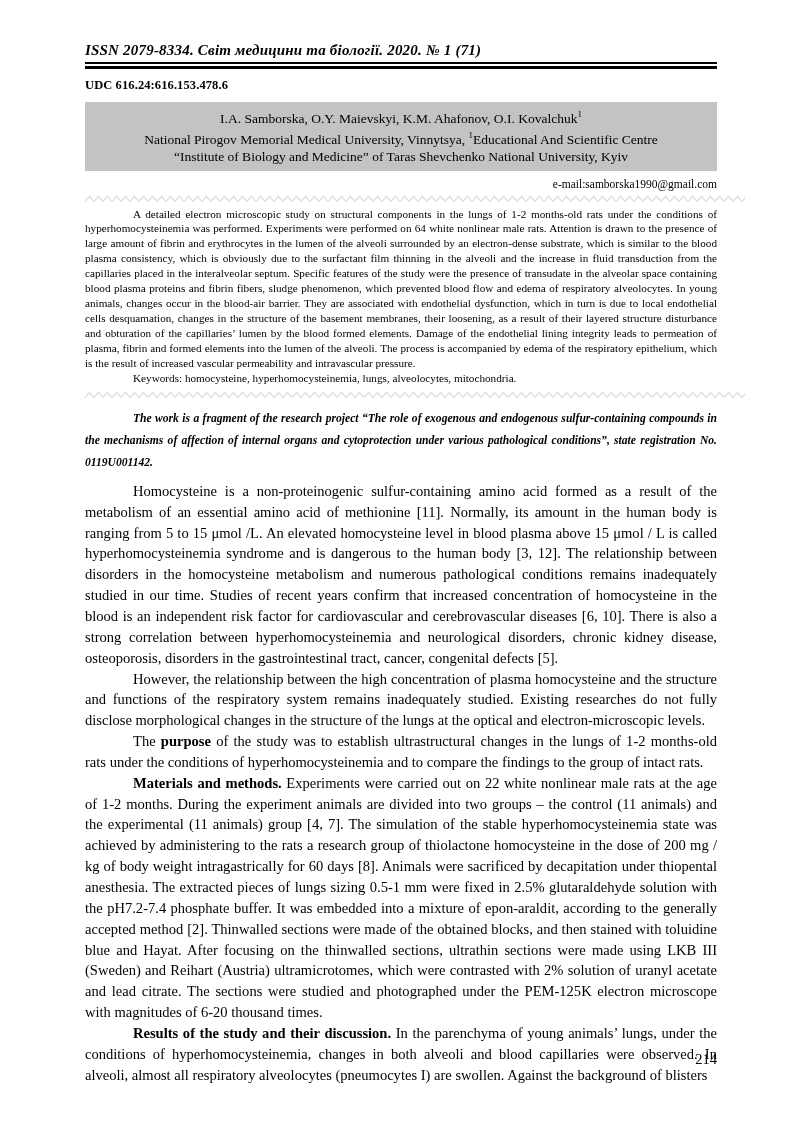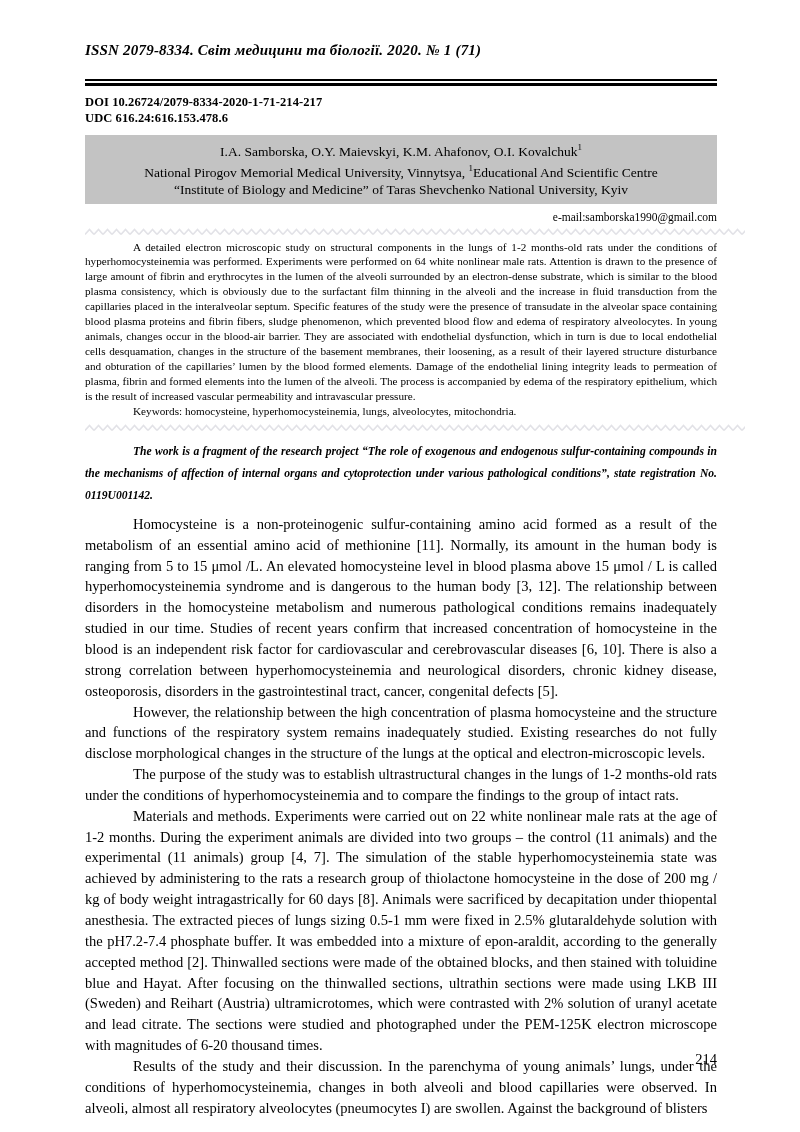--- a/index.html
+++ b/index.html
@@ -19,21 +19,21 @@
     top: 0;
     width: 632px;
   }
   
   .issn {
     margin-top: 42px;
     font-size: 15px;
     font-weight: bold;
     font-style: italic;
     letter-spacing: 0.2px;
-    padding-bottom: 20px;
+    padding-bottom: 3px;
   }
   .rule-thin  { height: 2px; background: #000; }
   .rule-thick { height: 3px; background: #000; margin-top: 2px; }
   .meta {
     margin-top: 8px;
     font-weight: bold;
     font-size: 12.5px;
     line-height: 16px;
     letter-spacing: 0.1px;
   }
@@ -84,21 +84,21 @@
     text-indent: 48px;
   }
   
   .body-text {
     margin-top: 7px;
     font-size: 14.55px;
     line-height: 20.85px;
     text-align: justify;
   }
   .body-text p { text-indent: 48px; }
-  .body-text .bold { font-weight: normal; margin-top: 12px; }
+  .body-text .bold { font-weight: bold; margin-top: 12px; }
   
   .footer {
     position: absolute;
     left: 85px;
     width: 632px;
     top: 1050px;
   }
   .copyright { font-size: 11.5px; padding-left: 48px; }
   .page-number { text-align: right; font-size: 14.5px; margin-top: 1px; }
 </style>
@@ -106,21 +106,20 @@
 <body>
 
 <div class="page">
   <div class="content">
 
     <div class="issn">ISSN 2079-8334. Світ медицини та біології. 2020. № 1 (71)</div>
     <div class="rule-thin"></div>
     <div class="rule-thick"></div>
 
     <div class="meta">
-      <div>DOI 10.26724/2079-8334-2020-1-71-214-217</div>
       <div>UDC 616.24:616.153.478.6</div>
     </div>
 
     <div class="authors-box">
       <div><span>I.A. Samborska, O.Y. Maievskyi, K.M. Ahafonov, O.I. Kovalchuk</span><sup>1</sup></div>
       <div><span>National Pirogov Memorial Medical University, Vinnytsya,  </span><sup>1</sup><span>Educational And Scientific Centre</span></div>
       <div>“Institute of Biology and Medicine” of Taras Shevchenko National University, Kyiv</div>
     </div>
 
 

